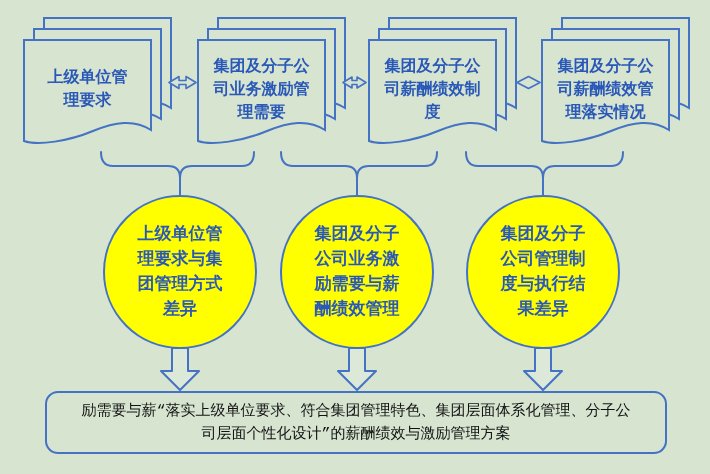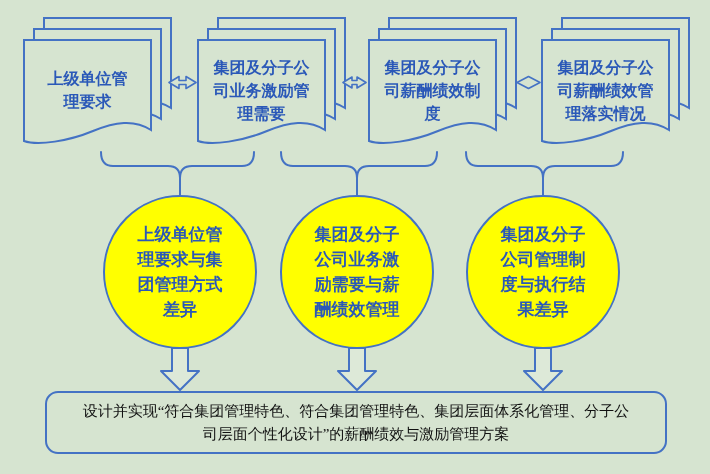--- a/index.html
+++ b/index.html
@@ -1,19 +1,19 @@
 <!DOCTYPE html>
 <html style="--background: #d6e4d0; --border_blue: #4472c4; --text_blue: #2a58b8; --circle_fill: #ffff00; --arrow_fill: #dde9d8; --bottom_text: #111111;"><head>
 <meta charset="utf-8">
 <style>
   html,body{margin:0;padding:0;background:#fff;}
   .canvas{
     position:relative;width:710px;height:474px;overflow:hidden;
     background:var(--background);
-    font-family:Liberation Serif, serif;
+    font-family:Liberation Mono, monospace;
   }
   .doc-stack{position:absolute;top:17px;width:162px;height:150px;}
   .doc-stack svg{position:absolute;left:0;top:0;}
   .sheet{fill:var(--background);stroke:var(--border_blue);stroke-width:2;}
   .doc-label{
     position:absolute;left:1px;top:23px;width:127px;height:100px;
     display:flex;align-items:center;justify-content:center;text-align:center;
     white-space:pre-line;color:var(--text_blue);font-weight:bold;
     font-size:16px;line-height:23px;
   }
@@ -125,17 +125,17 @@
     <path d="M12,1 H28 V24 H39 L20,43 L1,24 H12 Z"></path>
   </svg>
   <svg class="down-arrow" style="left:337px" width="40" height="45" viewBox="0 0 40 45">
     <path d="M12,1 H28 V24 H39 L20,43 L1,24 H12 Z"></path>
   </svg>
   <svg class="down-arrow" style="left:523px" width="40" height="45" viewBox="0 0 40 45">
     <path d="M12,1 H28 V24 H39 L20,43 L1,24 H12 Z"></path>
   </svg>
 
   <div class="conclusion">
-    <span>设计并实现“符合集团管理特色、符合集团管理特色、集团层面体系化管理、分子公
+    <span>励需要与薪“落实上级单位要求、符合集团管理特色、集团层面体系化管理、分子公
 司层面个性化设计”的薪酬绩效与激励管理方案</span>
   </div>
 
 </div>
 
 </body></html>

